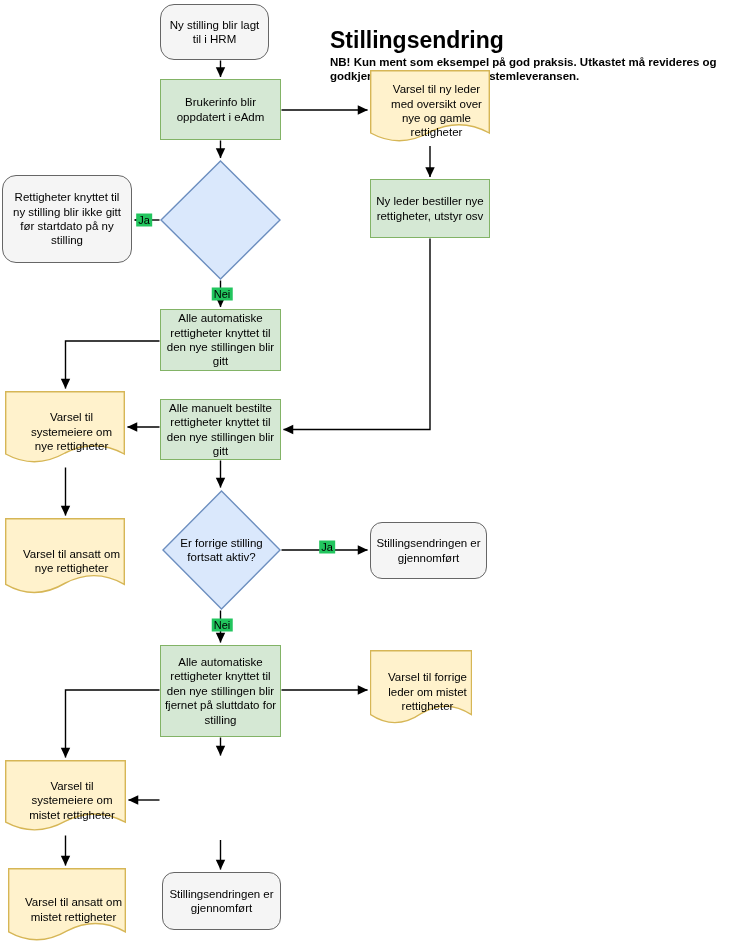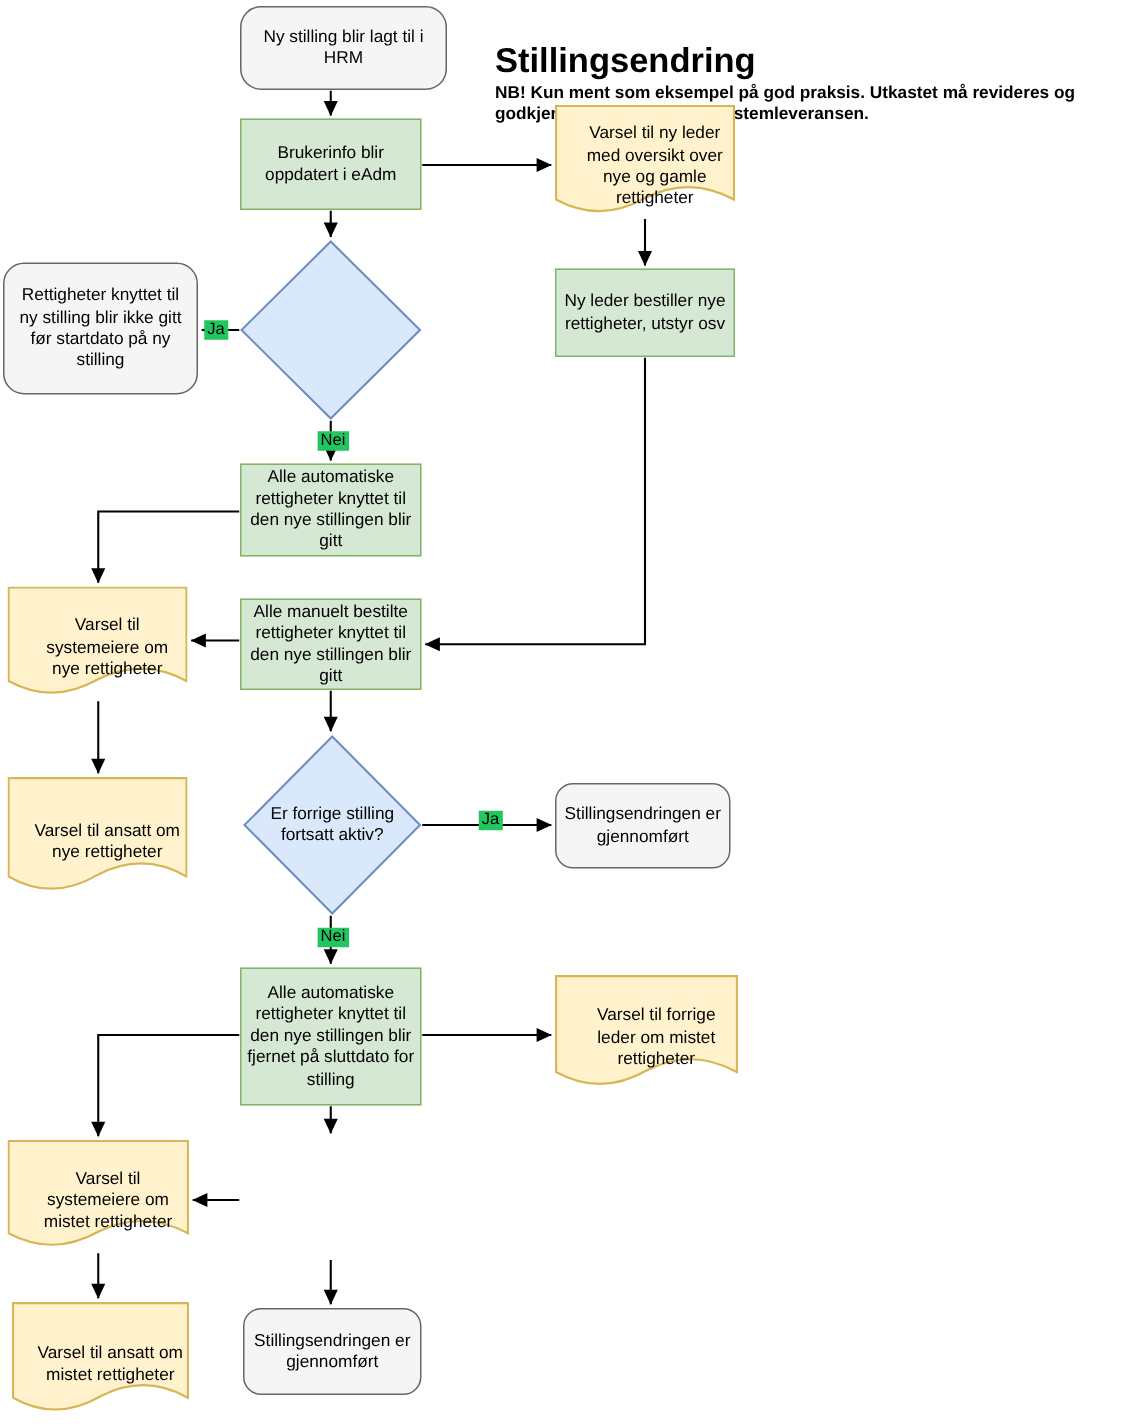--- a/index.html
+++ b/index.html
@@ -58,21 +58,21 @@
     <path class="edge" marker-end="url(#arrow)" d="M220.5,840 L220.5,869.5"></path>
     <path class="edge" marker-end="url(#arrow)" d="M65.5,835.5 L65.5,865.5"></path>
   </svg>
 
   <div id="title-block">
     <h1 id="page-title">Stillingsendring</h1>
     <span class="note-line">NB! Kun ment som eksempel på god praksis. Utkastet må revideres og</span>
     <span class="note-line">godkjennes som en del av systemleveransen.</span>
   </div>
 
-  <div class="node terminator" style="left:160px;top:4px;width:138px;height:56px">
+  <div class="node terminator" style="left:160px;top:4px;width:109px;height:56px">
     <span class="lbl">Ny stilling blir lagt til i HRM</span>
   </div>
 
   <div class="node process" style="left:160px;top:79px;width:121px;height:61px">
     <span class="lbl">Brukerinfo blir oppdatert i eAdm</span>
   </div>
 
   <div class="node document" style="left:370px;top:70px;width:120px;height:76px">
     <svg class="shape" viewBox="0 0 120 76" preserveAspectRatio="none">
       <path d="M0.7,0.7 L119.3,0.7 L119.3,63 Q90,47 60,62 Q30,79 0.7,63 Z"></path>
@@ -124,21 +124,21 @@
   </div>
 
   <div class="node terminator small" style="left:370px;top:522px;width:117px;height:57px">
     <span class="lbl">Stillingsendringen er gjennomført</span>
   </div>
 
   <div class="node process" style="left:160px;top:645px;width:121px;height:92px">
     <span class="lbl">Alle automatiske rettigheter knyttet til den nye stillingen blir fjernet på sluttdato for stilling</span>
   </div>
 
-  <div class="node document" style="left:370px;top:650px;width:122px;height:78px">
+  <div class="node document" style="left:370px;top:650px;width:102px;height:78px">
     <svg class="shape" viewBox="0 0 120 76" preserveAspectRatio="none">
       <path d="M0.7,0.7 L119.3,0.7 L119.3,63 Q90,47 60,62 Q30,79 0.7,63 Z"></path>
     </svg>
     <span class="lbl">Varsel til forrige leder om mistet rettigheter</span>
   </div>
 
 
   <div class="node document" style="left:5px;top:760px;width:121px;height:75px">
     <svg class="shape" viewBox="0 0 120 76" preserveAspectRatio="none">
       <path d="M0.7,0.7 L119.3,0.7 L119.3,63 Q90,47 60,62 Q30,79 0.7,63 Z"></path>

